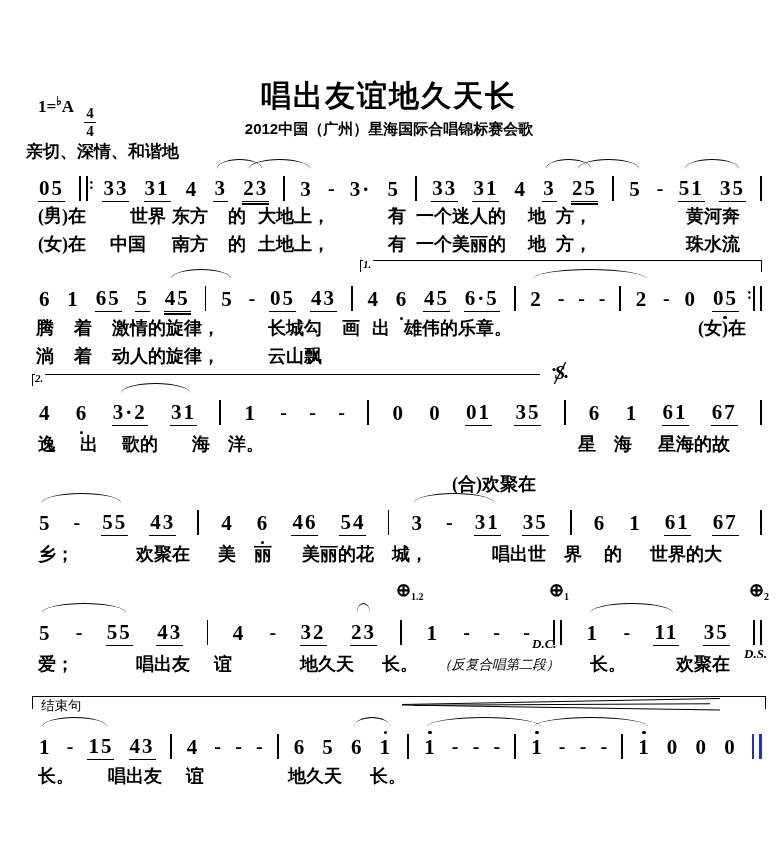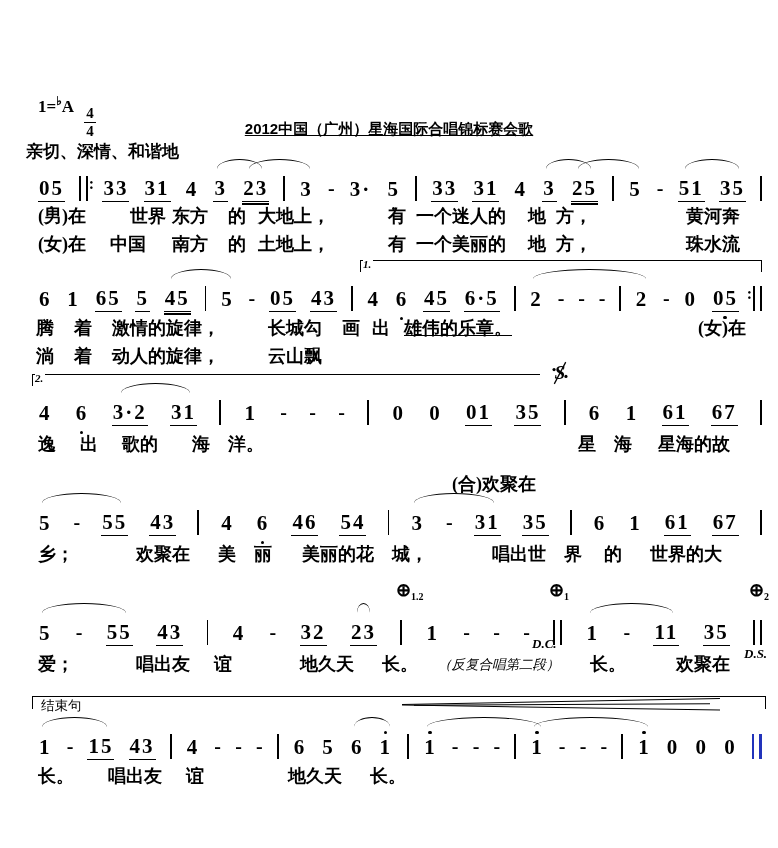--- a/index.html
+++ b/index.html
@@ -2,21 +2,21 @@
 <html style="--fin: #2233bb;"><head>
 <meta charset="utf-8">
 <style>
   html,body{margin:0;padding:0;background:#888;}
   #page{position:relative;width:778px;height:848px;background:#fff;overflow:hidden;
         font-family:"Liberation Serif",serif;color:#000;margin:0 auto;}
   
   #title{position:absolute;top:76px;left:0;width:100%;text-align:center;
          font-family:"Liberation Sans",sans-serif;font-weight:bold;font-size:30px;letter-spacing:2px;}
   #subtitle{position:absolute;top:120px;left:0;width:100%;text-align:center;
-            font-family:"Liberation Sans",sans-serif;font-weight:bold;font-size:15px;text-decoration:underline;}
+            font-family:"Liberation Sans",sans-serif;font-weight:bold;font-size:15px;}
   #keysig{position:absolute;top:94px;left:38px;font-weight:bold;font-size:17px;font-family:"Liberation Serif",serif;}
   #keysig sup{font-size:12px;}
   .meter{display:inline-flex;flex-direction:column;vertical-align:-6px;margin-left:10px;
          font-weight:bold;font-size:15px;line-height:1;text-align:center;}
   .meter .mtop{border-bottom:1.5px solid #000;padding:0 2px 1px 2px;}
   .meter .mbot{padding-top:1px;}
   #expression{position:absolute;top:140px;left:26px;font-size:17px;font-weight:bold;}
   #credits{position:absolute;top:84px;right:34px;text-align:right;font-size:16px;line-height:27px;font-weight:bold;}
   #credits .c3{font-style:italic;}
   
@@ -50,20 +50,21 @@
   .endline{position:absolute;top:-30px;left:2px;right:2px;height:12px;
            border-top:1.6px solid #000;border-left:1.6px solid #000;border-right:1.6px solid #000;}
   .endlabel{position:absolute;top:-29px;left:8px;font-size:13.5px;background:#fff;padding:0 3px;}
   .hp{position:absolute;border-top:1.2px solid #000;}
 </style>
 </head>
 <body>
 
 <div id="page">
 
+  <div id="title">唱出友谊地久天长</div>
   <div id="subtitle">2012中国（广州）星海国际合唱锦标赛会歌</div>
 
   <div id="keysig"><span>1=</span><sup>♭</sup><span>A</span><span class="meter">
         <span class="mtop">4</span>
         <span class="mbot">4</span>
       </span>
   </div>
 
   <div id="expression">亲切、深情、和谐地</div>
 
@@ -160,21 +161,21 @@
           <span class="vlabel">1.</span>
         </span>
       </div>
     <div class="lyr" style="top:38px">
         <span class="lseg" style="left: 6px;">腾</span>
         <span class="lseg" style="left: 44px;">着</span>
         <span class="lseg" style="left: 82px;">激情的旋律，</span>
         <span class="lseg" style="left: 238px;">长城勾</span>
         <span class="lseg" style="left: 312px;">画</span>
         <span class="lseg" style="left: 342px;">出</span>
-        <span class="lseg" style="left: 374px; text-decoration: underline;">雄伟的乐章。</span>
+        <span class="lseg" style="left: 374px;">雄伟的乐章。</span>
         <span class="lseg" style="left: 668px;">(女)在</span>
       </div>
     <div class="lyr" style="top:66px">
         <span class="lseg" style="left: 6px;">淌</span>
         <span class="lseg" style="left: 44px;">着</span>
         <span class="lseg" style="left: 82px;">动人的旋律，</span>
         <span class="lseg" style="left: 238px;">云山飘</span>
       </div>
   </div>
 

